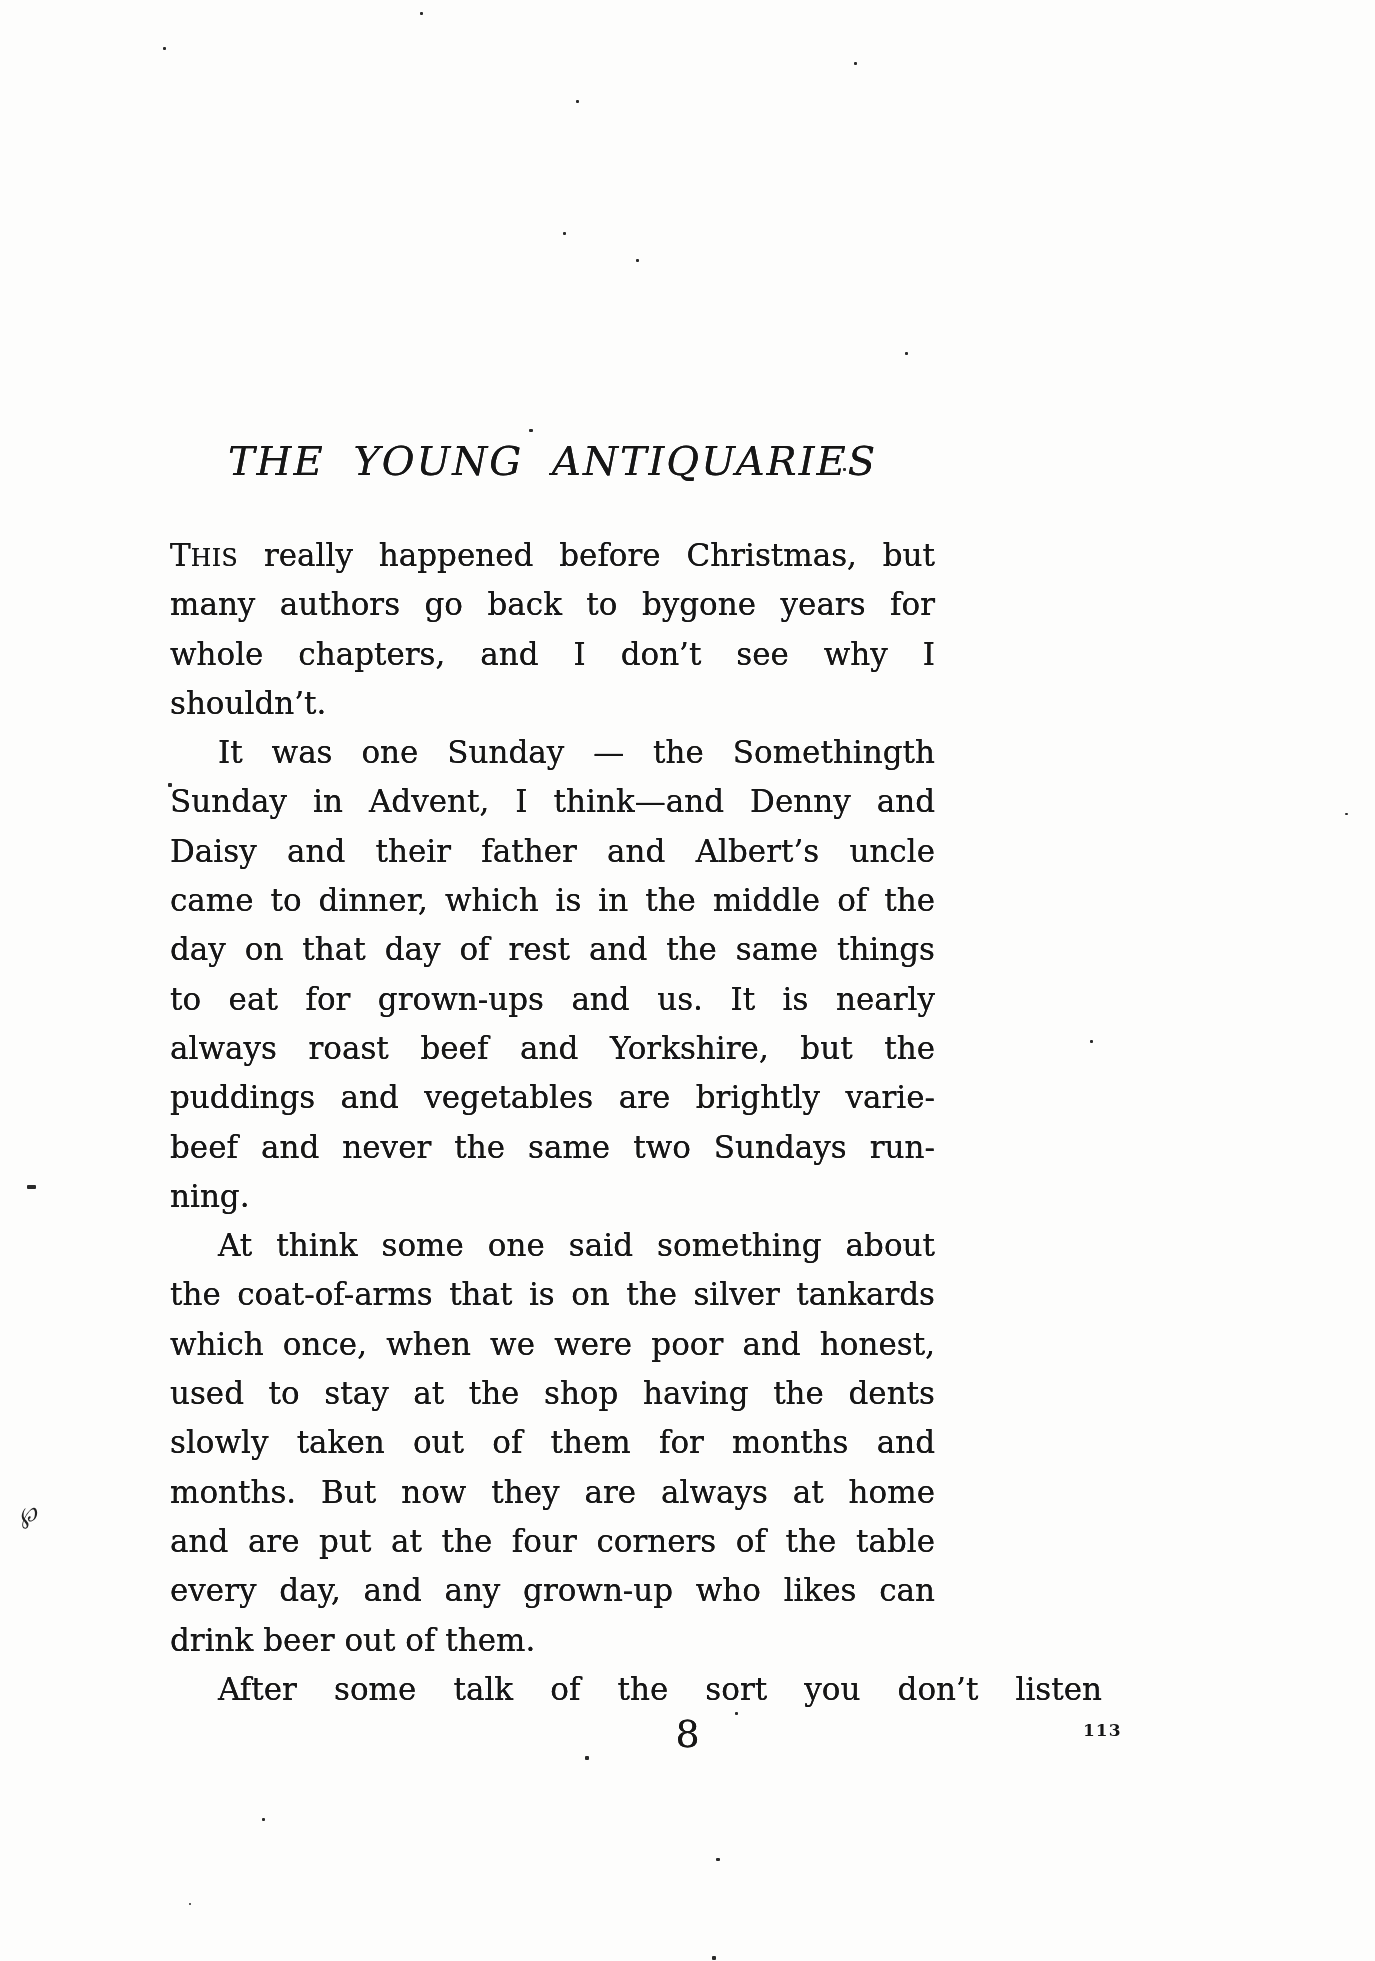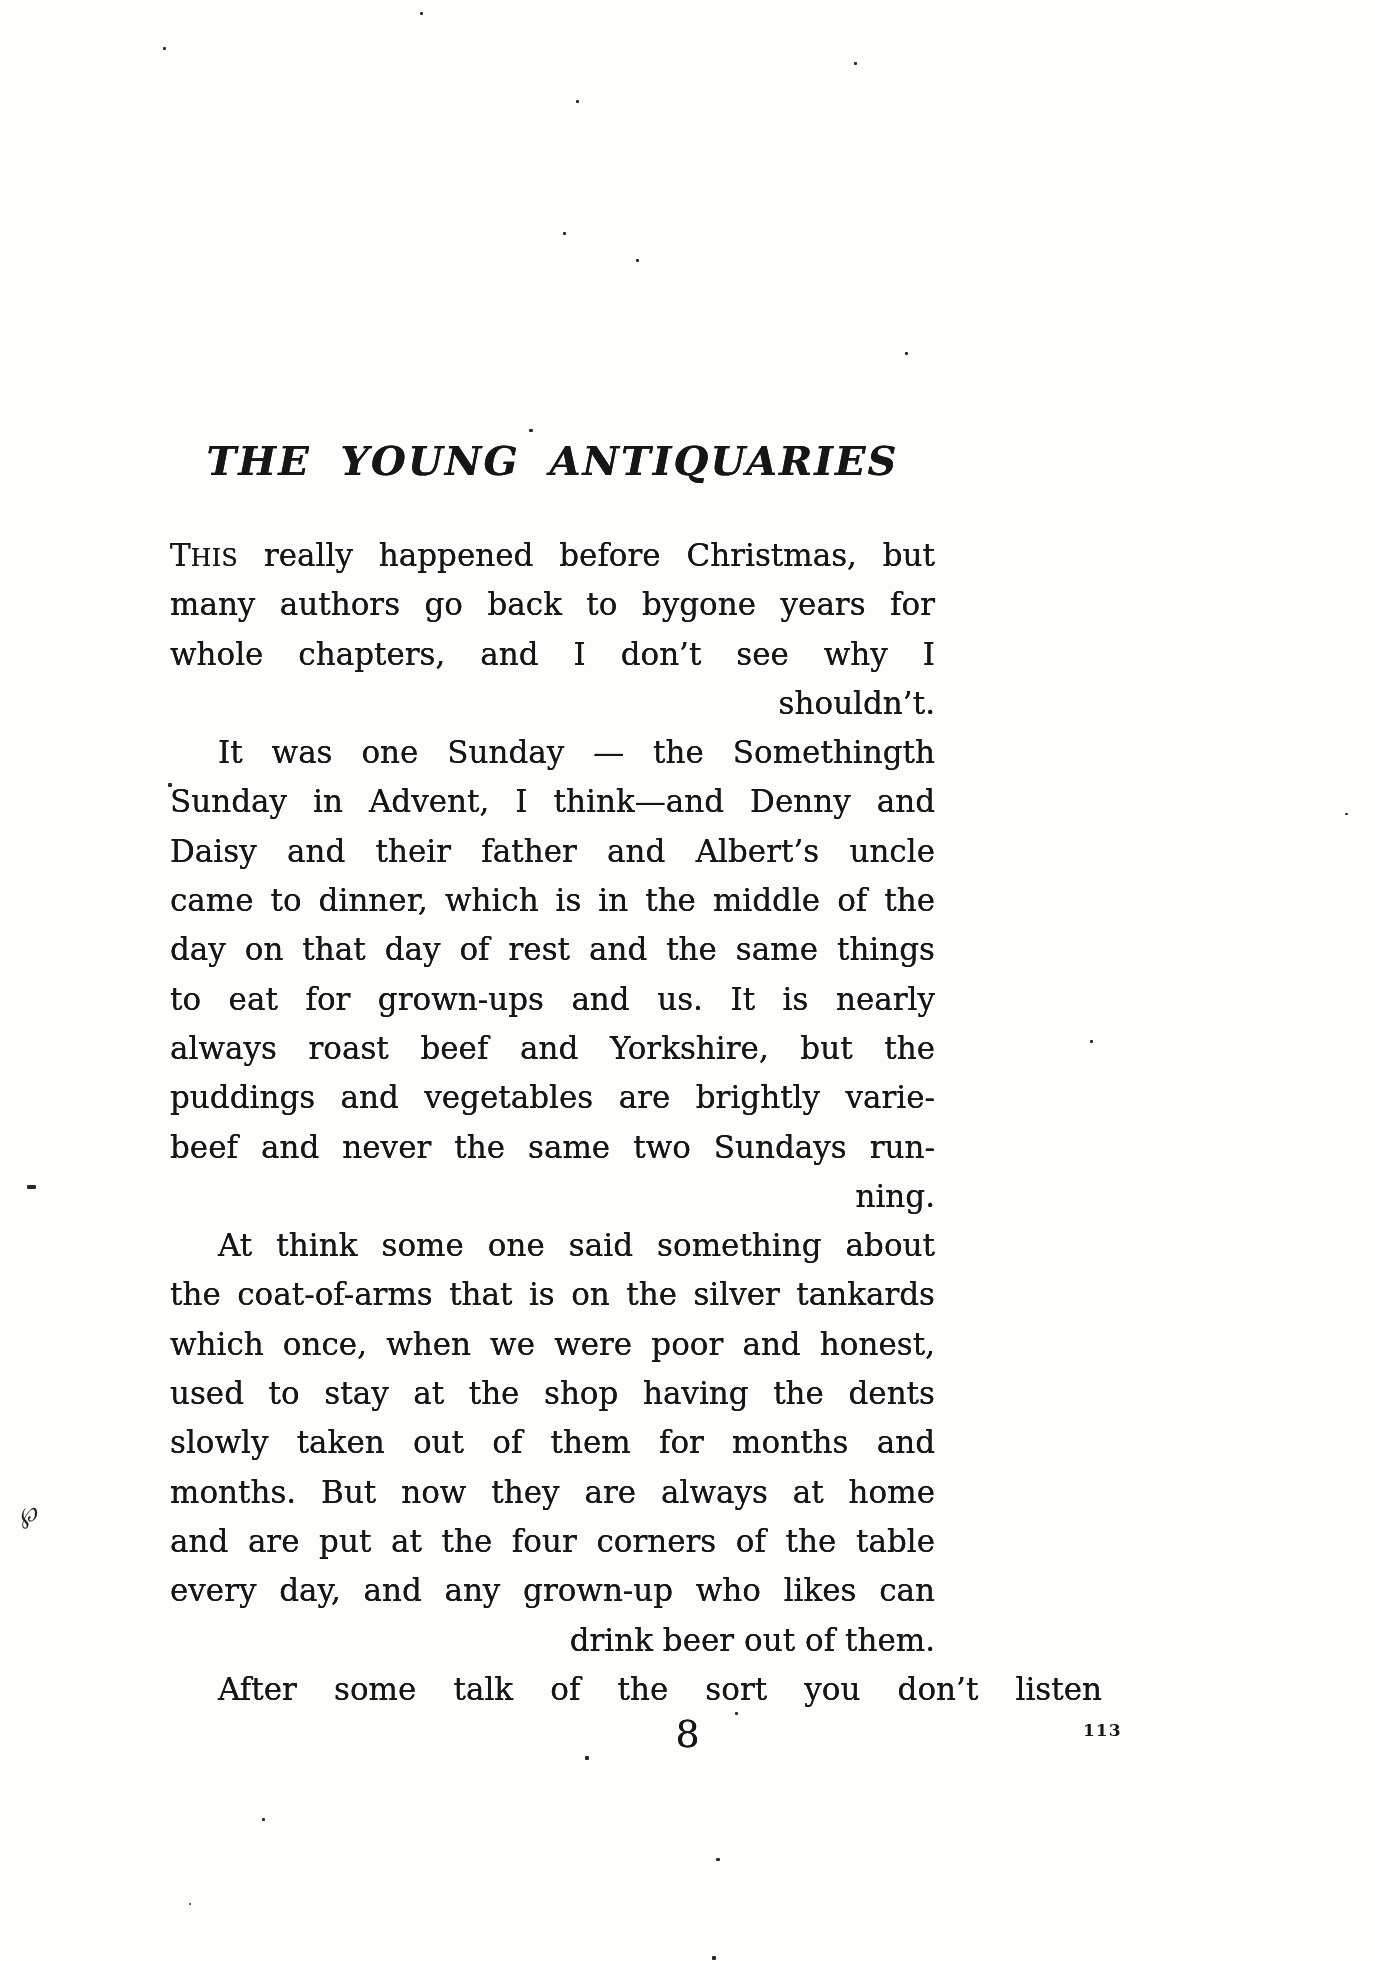--- a/index.html
+++ b/index.html
@@ -23,36 +23,34 @@
     top: 436px;
     width: 765px;
     text-align: center;
     font-style: italic;
     font-size: 40px;
     line-height: 50px;
     letter-spacing: 2px;
     word-spacing: 14px;
     white-space: nowrap;
     text-shadow: 0 0 0.5px currentColor;
-    font-weight: bold;
   }
   .text-block {
     position: absolute;
     left: 170px;
     top: 531px;
     width: 765px;
     font-size: 31px;
     text-shadow: 0 0 0.4px currentColor;
   }
   .paragraph { margin: 0; }
   .line {
     height: 49.3px;
     line-height: 49.3px;
     white-space: nowrap;
-    text-align: right;
   }
   .line.justified {
     white-space: normal;
     text-align: justify;
     text-align-last: justify;
   }
   .line.indent { padding-left: 48px; }
   .line.wide { width: 884px; }
   .smallcaps {
     font-size: 0.76em;

